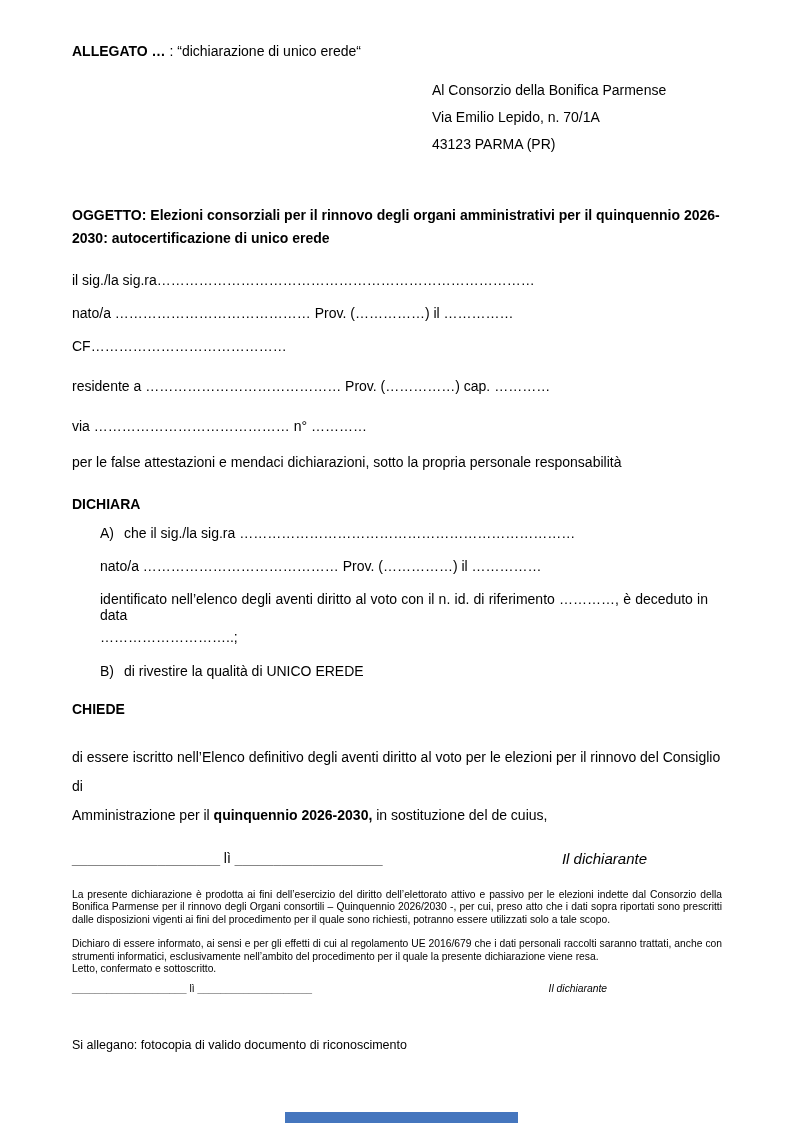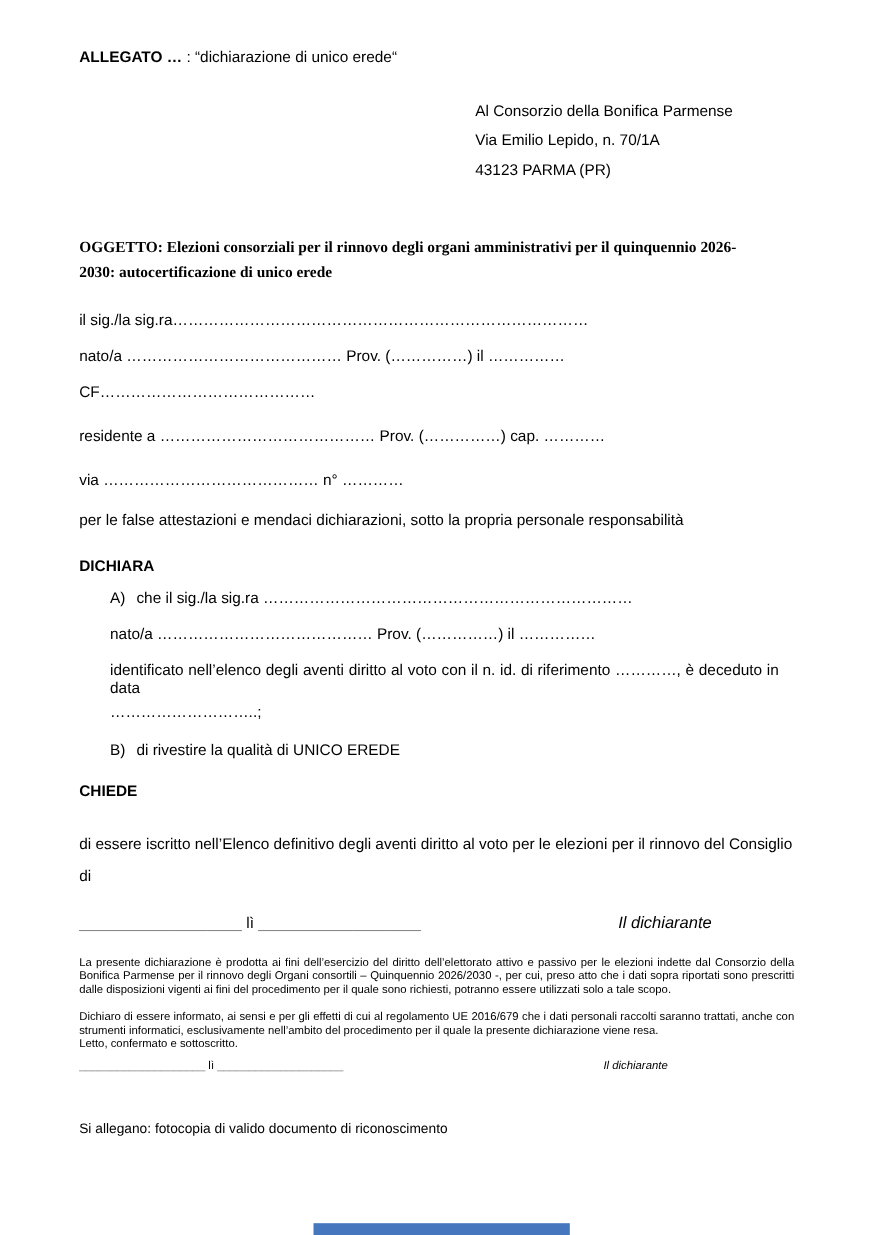--- a/index.html
+++ b/index.html
@@ -7,23 +7,23 @@
     position:relative;
     width:794px;height:1123px;
     background:#ffffff;
     overflow:hidden;
     font-family:"Liberation Sans",sans-serif;
     font-size:14px;color:#000;
     box-sizing:border-box;
     padding:43px 72px 0 72px;
   }
   .b{font-weight:bold;}
-  .hdr{margin-bottom:28px;}
+  .hdr{margin-bottom:18px;}
   .addr{margin-left:360px;line-height:27px;margin-bottom:46px;}
-  .subject{font-weight:bold;line-height:23px;margin-bottom:22px;font-family:Liberation Serif, serif;}
+  .subject{font-weight:bold;line-height:23px;margin-bottom:22px;}
   .fline{line-height:16px;margin-bottom:17px;white-space:nowrap;}
   .fline.wide{margin-bottom:24px;}
   .premise{line-height:23px;margin-top:15px;margin-bottom:22px;}
   .heading{font-weight:bold;margin-bottom:13px;}
   .item{margin-left:28px;}
   .item .marker{display:inline-block;width:24px;}
   .iline{line-height:16px;margin-bottom:17px;white-space:nowrap;}
   .jline{width:608px;text-align:justify;text-align-last:justify;white-space:normal;margin-bottom:6px;}
   .dotsemi{line-height:16px;margin-bottom:14px;}
   .itemb{margin-left:28px;margin-top:18px;margin-bottom:22px;}
@@ -77,20 +77,21 @@
     <div class="jline">identificato nell’elenco degli aventi diritto al voto con il n. id. di riferimento …………, è deceduto in data</div>
     <div class="dotsemi">………………………..;</div>
   </div>
 
   <div class="itemb"><span class="marker" style="display:inline-block;width:24px;">B)</span><span>di rivestire la qualità di UNICO EREDE</span></div>
 
   <div class="heading chiede">CHIEDE</div>
 
   <div class="request">
     <div>di essere iscritto nell’Elenco definitivo degli aventi diritto al voto per le elezioni per il rinnovo del Consiglio di</div>
+    <div><span>Amministrazione per il </span><span class="b">quinquennio 2026-2030,</span><span> in sostituzione del de cuius,</span></div>
   </div>
 
   <div class="sigrow">
     <div><span class="blank">___________________</span> <span>lì</span> <span class="blank">___________________</span></div>
     <div class="decl">Il dichiarante</div>
   </div>
 
   <div class="fineprint">La presente dichiarazione è prodotta ai fini dell’esercizio del diritto dell’elettorato attivo e passivo per le elezioni indette dal Consorzio della Bonifica Parmense per il rinnovo degli Organi consortili – Quinquennio 2026/2030 -, per cui, preso atto che i dati sopra riportati sono prescritti dalle disposizioni vigenti ai fini del procedimento per il quale sono richiesti, potranno essere utilizzati solo a tale scopo.</div>
 
   <div class="fineprint2">

